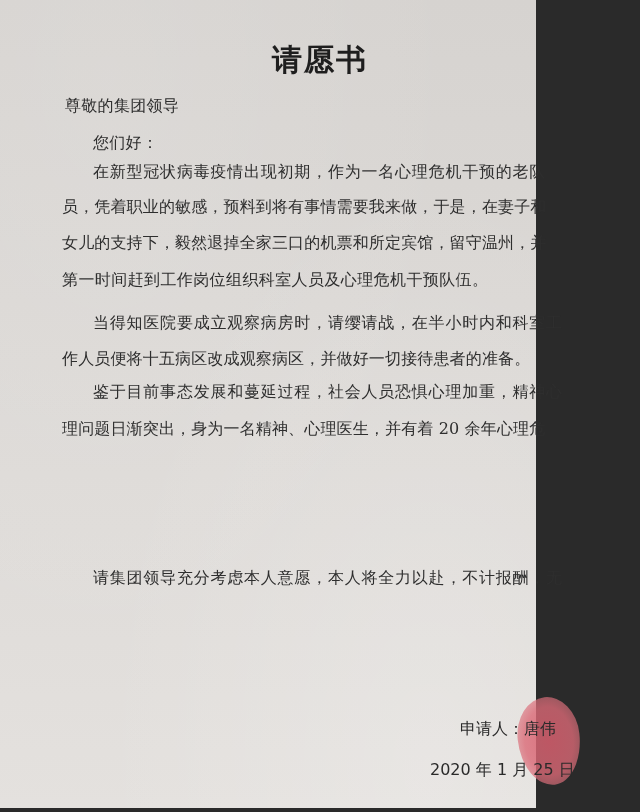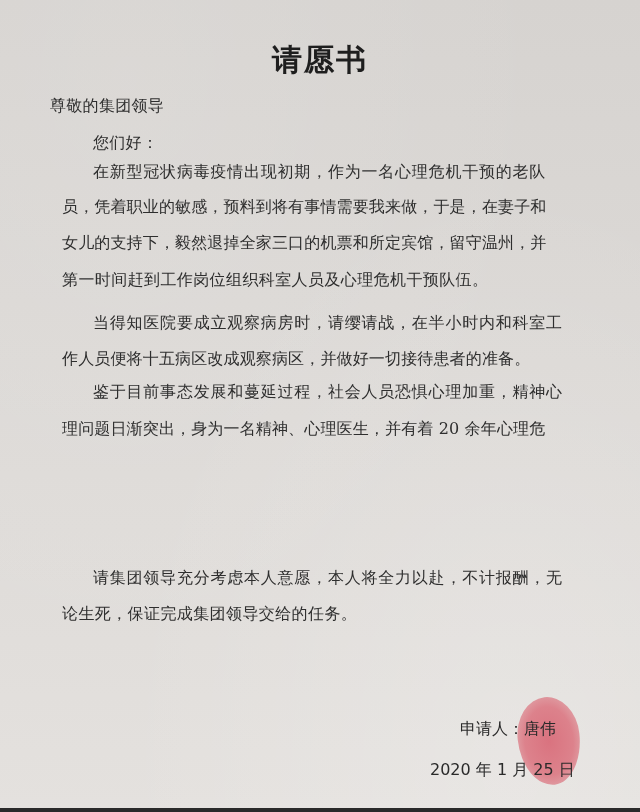--- a/index.html
+++ b/index.html
@@ -11,21 +11,21 @@
       height: 812px;
       position: relative;
       overflow: hidden;
       background: #2a2a2a;
       font-family: "DejaVu Serif", "Liberation Serif", serif;
       color: #2b2b2b;
     }
     .paper {
       position: absolute;
       left: 0; top: 0;
-      width: 640px;
+      width: 536px;
       height: 808px;
       background:
         radial-gradient(ellipse at 20% 10%, rgba(255,255,255,0.10), rgba(255,255,255,0) 60%),
         radial-gradient(ellipse at 80% 95%, rgba(255,255,255,0.18), rgba(255,255,255,0) 55%),
         linear-gradient(180deg, #d6d3d0 0%, #dcd9d6 45%, #e4e1de 100%);
     }
     .title {
       position: absolute;
       left: 0; width: 640px;
       top: 40px;
@@ -36,21 +36,21 @@
       color: #1e1e1e;
       font-weight: bold;
     }
     .line {
       position: absolute;
       font-size: 16px;
       line-height: 20px;
       white-space: nowrap;
       color: #2e2e2e;
     }
-    .salutation { left: 50px; top: 96px; letter-spacing: 0.3px; }
+    .salutation { left: 65px; top: 96px; letter-spacing: 0.3px; }
     .greeting { left: 93px; top: 133px; letter-spacing: 0.3px; }
 
     .fingerprint {
       position: absolute;
       left: 518px;
       top: 697px;
       width: 62px;
       height: 88px;
       border-radius: 50% 50% 48% 52% / 45% 45% 55% 55%;
       background:
@@ -83,21 +83,20 @@
   <div class="line" style="left:62px; top:233px; letter-spacing:0.15px;">女儿的支持下，毅然退掉全家三口的机票和所定宾馆，留守温州，并</div>
   <div class="line" style="left:62px; top:270px; letter-spacing:0.4px;">第一时间赶到工作岗位组织科室人员及心理危机干预队伍。</div>
 
   <div class="line" style="left:93px; top:313px; letter-spacing:0.78px;">当得知医院要成立观察病房时，请缨请战，在半小时内和科室工</div>
   <div class="line" style="left:62px; top:349px; letter-spacing:0.15px;text-align:center;">作人员便将十五病区改成观察病区，并做好一切接待患者的准备。</div>
 
   <div class="line" style="left:93px; top:382px; letter-spacing:0.78px;">鉴于目前事态发展和蔓延过程，社会人员恐惧心理加重，精神心</div>
   <div class="line" style="left:62px; top:419px; letter-spacing:0.15px;">理问题日渐突出，身为一名精神、心理医生，并有着 20 余年心理危</div>
 
   <div class="line" style="left:93px; top:568px; letter-spacing:0.78px;">请集团领导充分考虑本人意愿，本人将全力以赴，不计报酬，无</div>
-  <div class="line" style="left:62px; top:604px; letter-spacing:0.4px;">论生死，保证完成集团领导交给的任务。</div>
 
   <div class="fingerprint"></div>
   <div class="sign applicant">
     <span>申请人：</span><span>唐伟</span>
   </div>
   <div class="sign date">2020 年 1 月 25 日</div>
 
 </div>
 
 </body></html>

